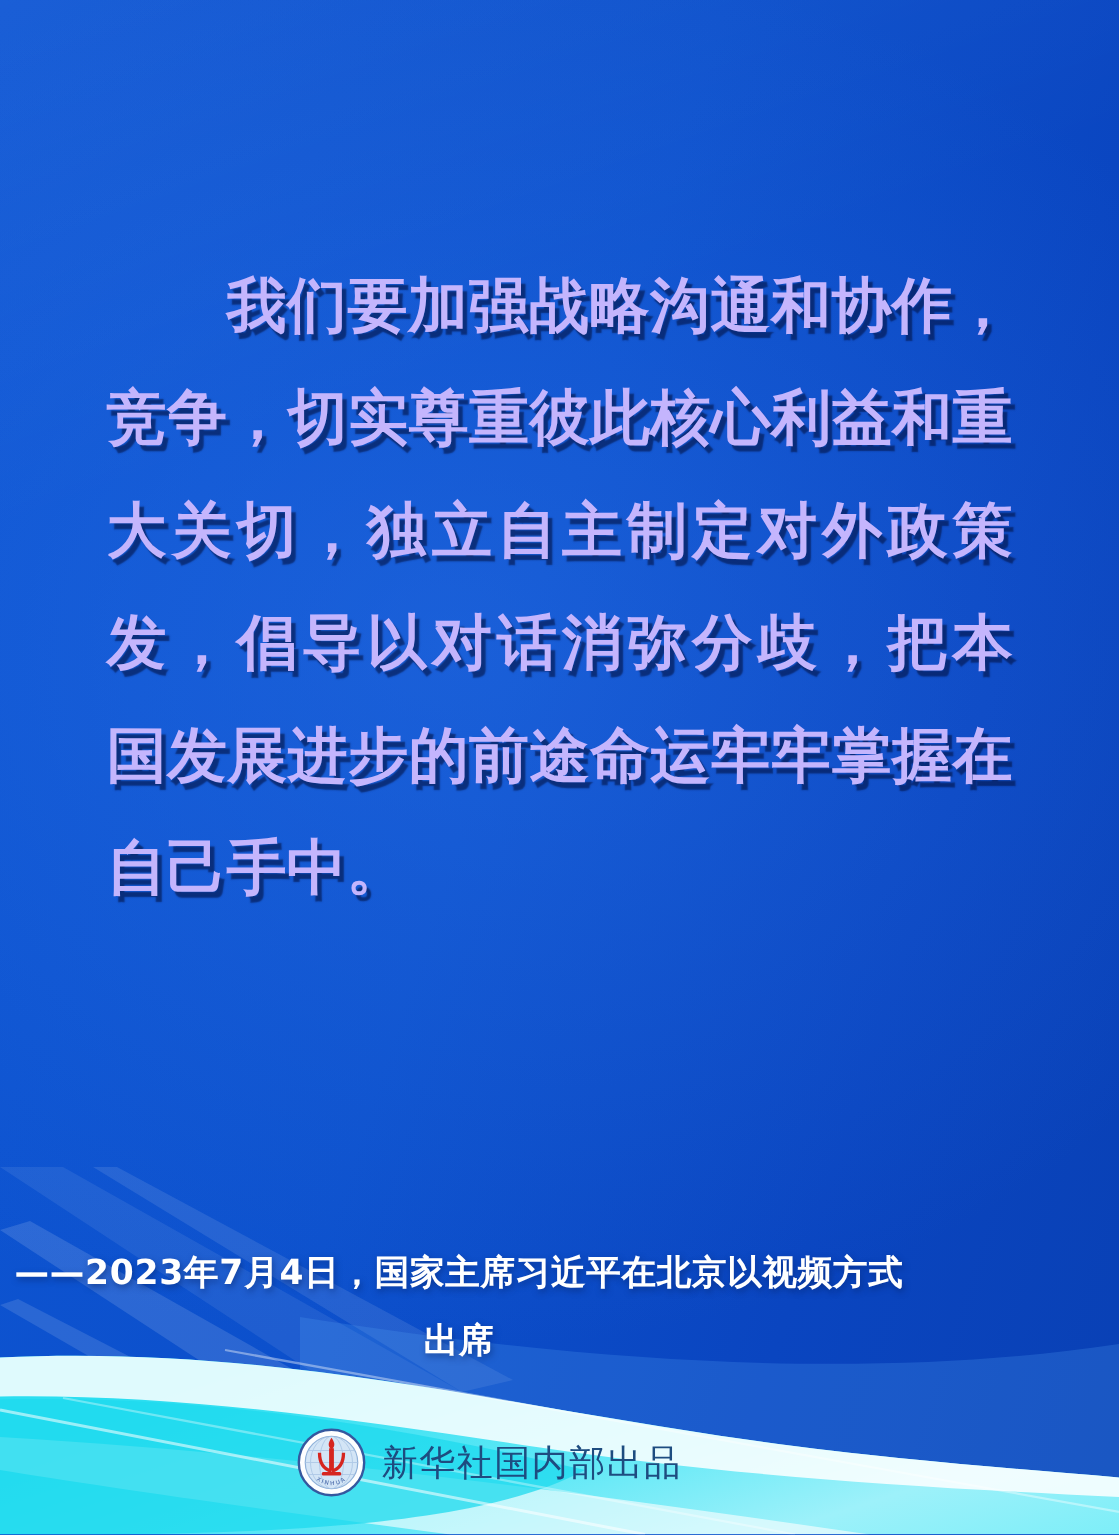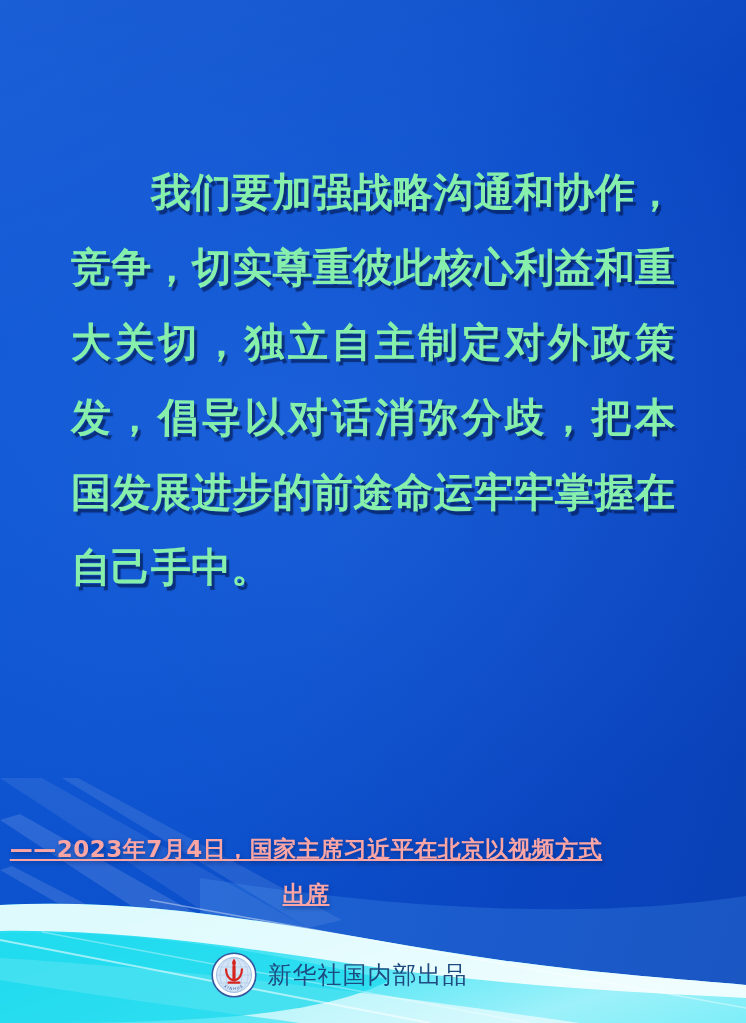--- a/index.html
+++ b/index.html
@@ -9,44 +9,43 @@
     background:#0c4fcd;
   }
   .bg{
     position:absolute;inset:0;
     background:
       linear-gradient(160deg, rgba(255,255,255,0.05) 0%, rgba(255,255,255,0) 28%),
       radial-gradient(ellipse 980px 760px at 40% 42%, rgba(47,118,235,0.40), rgba(47,118,235,0) 62%),
       linear-gradient(108deg, #0e56d4 0%, #0c50cc 45%, #0a45c0 75%, #0940b4 100%);
   }
   .quote{
-    position:absolute;top:154px;left:71px;width:604px;
+    position:absolute;top:166px;left:71px;width:604px;
     font-family:"DejaVu Serif","Liberation Serif",serif;
     font-weight:bold;font-size:40px;line-height:75px;
-    color:#86efac;
+    color:#c4b5fd;
     text-shadow:3px 4px 1px rgba(4,20,70,0.62);
   }
   .quote-line{
     height:75px;
     text-align:justify;text-align-last:justify;text-justify:inter-character;
     white-space:nowrap;
   }
   .quote-line.first{text-indent:2em;}
   .quote-line.last{text-align-last:left;}
   .attribution{
     position:absolute;top:827px;left:0;width:612px;
-    text-align:center;color:#fca5a5;font-weight:bold;
+    text-align:center;color:#ffffff;font-weight:bold;
     font-size:23px;line-height:45px;letter-spacing:0.5px;
     text-shadow:1px 2px 4px rgba(6,32,96,0.5);
     z-index:3;
-    text-decoration:underline;
   }
   .bottom-art{position:absolute;left:0;top:778px;width:746px;height:245px;z-index:2;}
   .footer{
-    position:absolute;top:950px;left:16px;width:646px;height:50px;
+    position:absolute;top:950px;left:3px;width:646px;height:50px;
     display:flex;justify-content:center;align-items:center;gap:11px;
     z-index:4;
   }
   .footer-text{
     color:#1e4c80;font-size:24px;letter-spacing:1px;
     font-family:"DejaVu Sans","Liberation Sans",sans-serif;
   }
   .emblem{width:46px;height:46px;display:block;}
 </style>
 </head>

